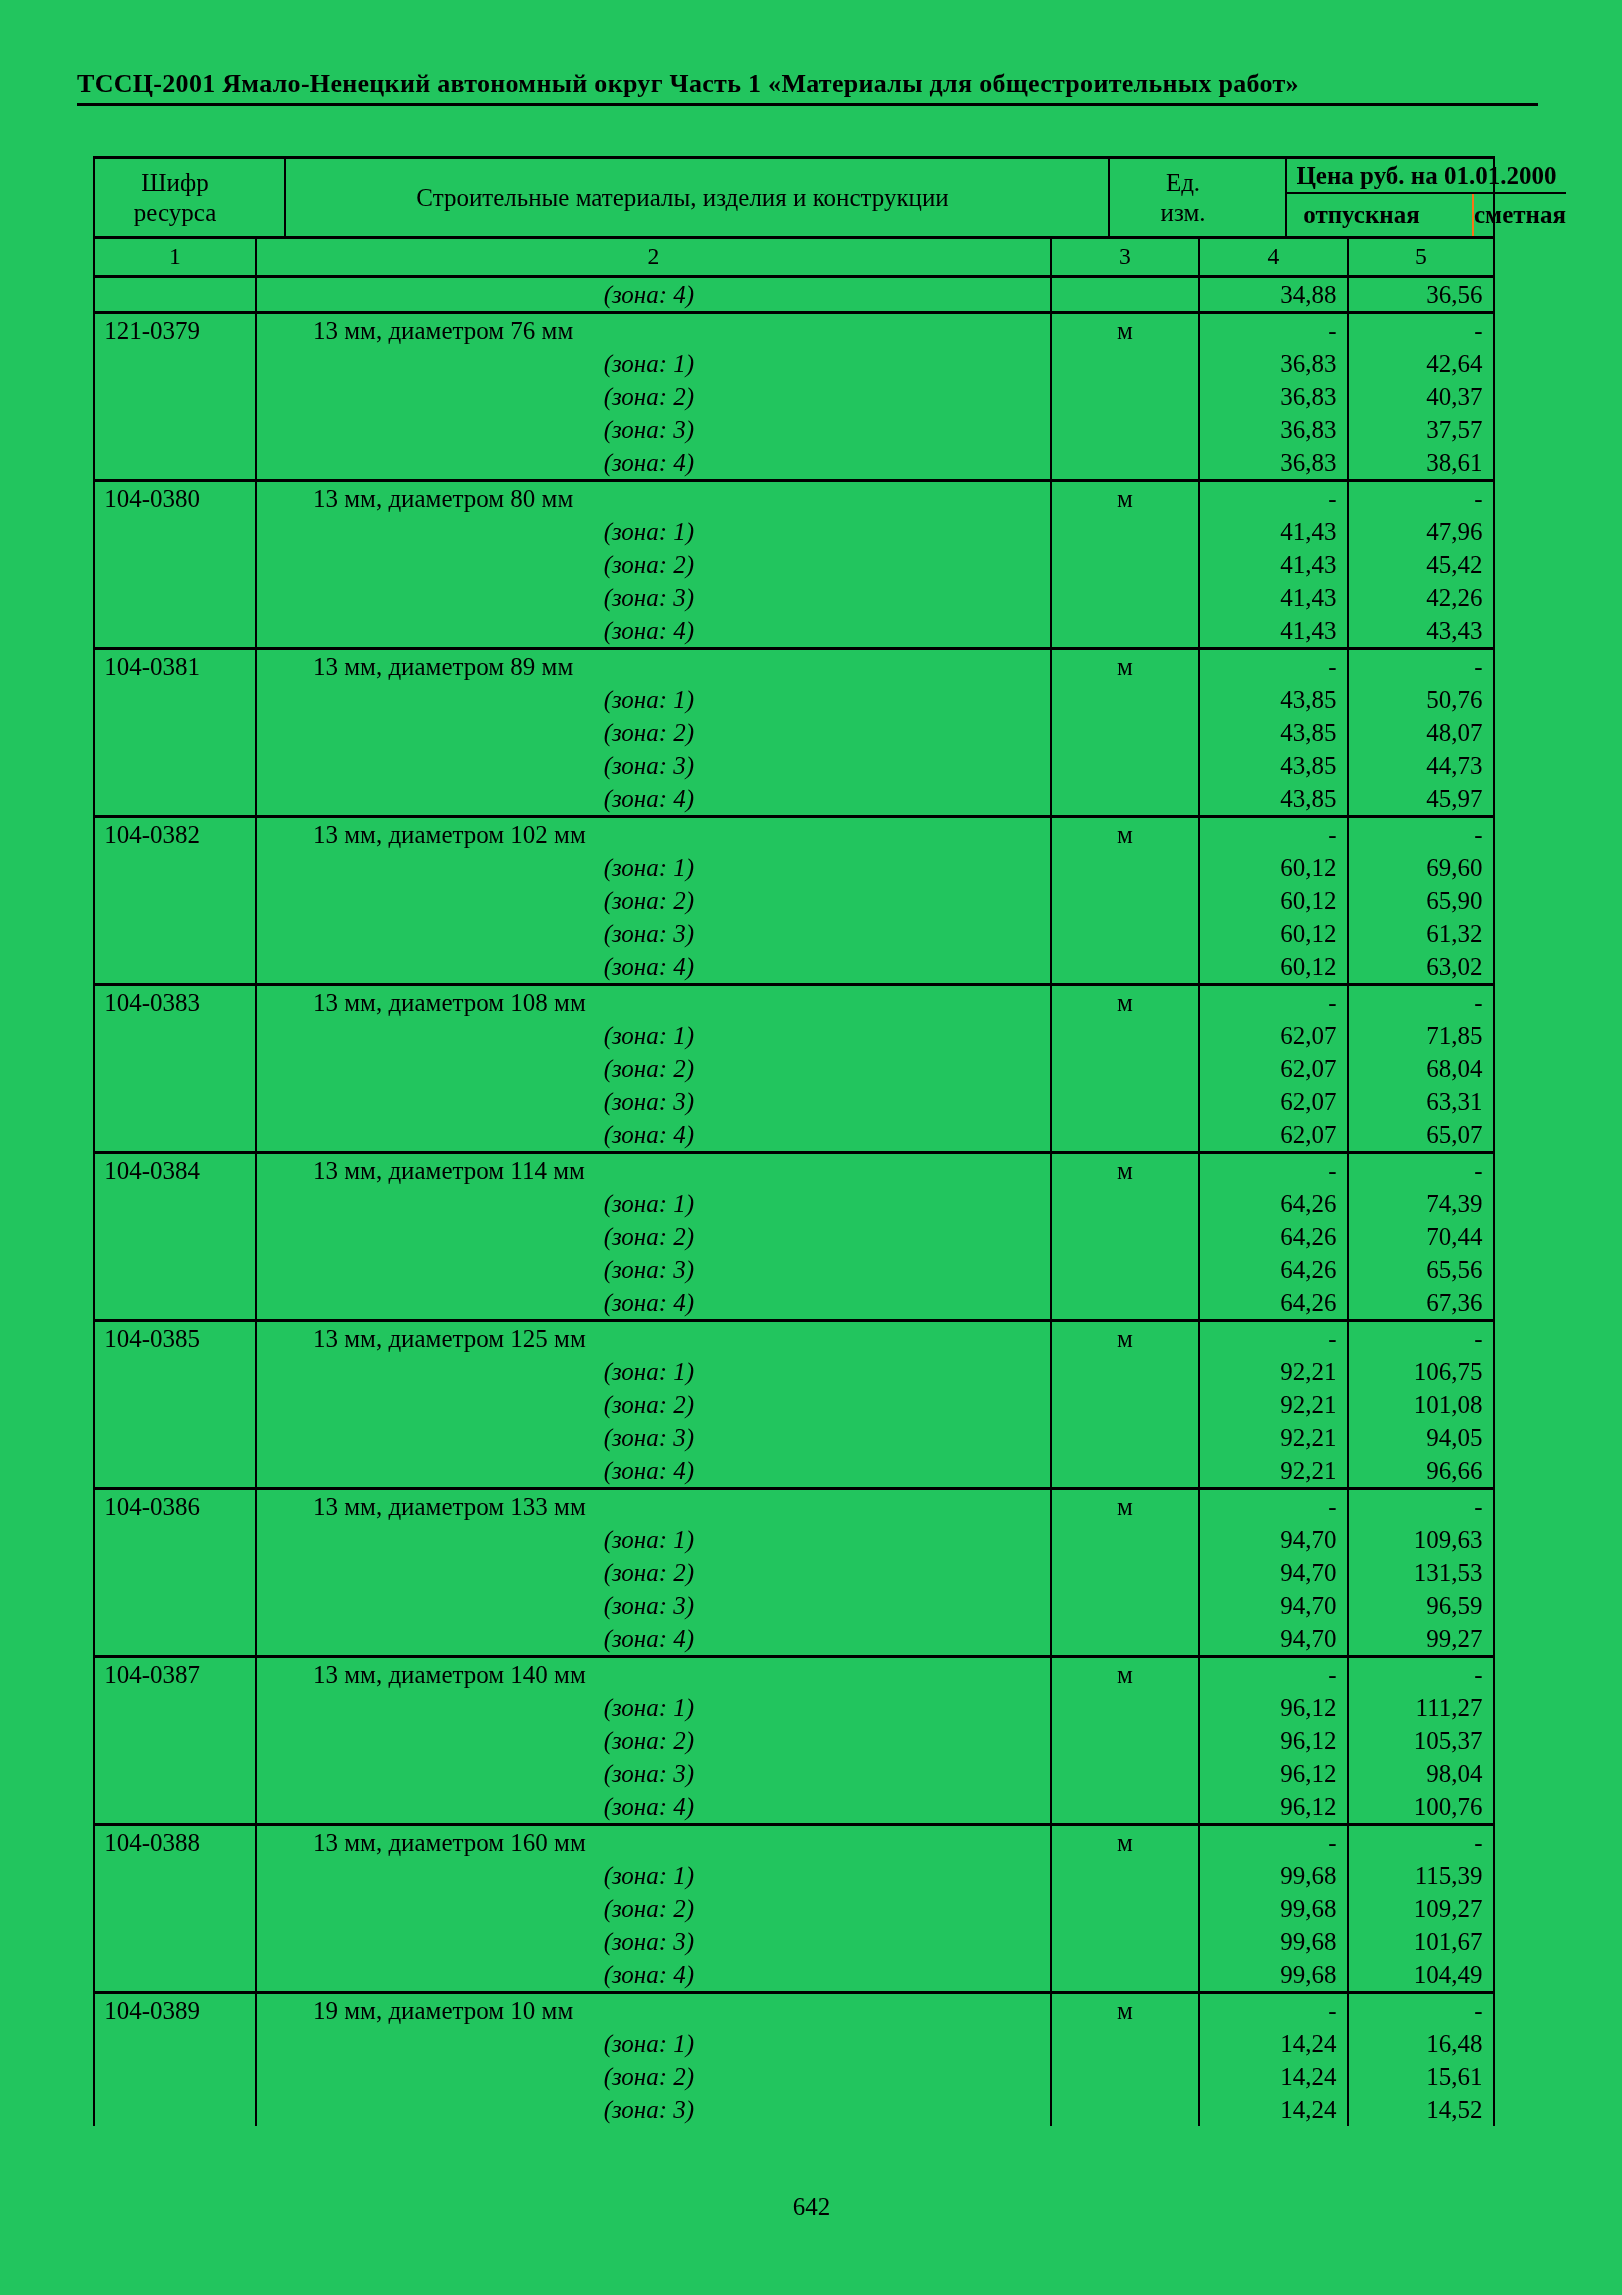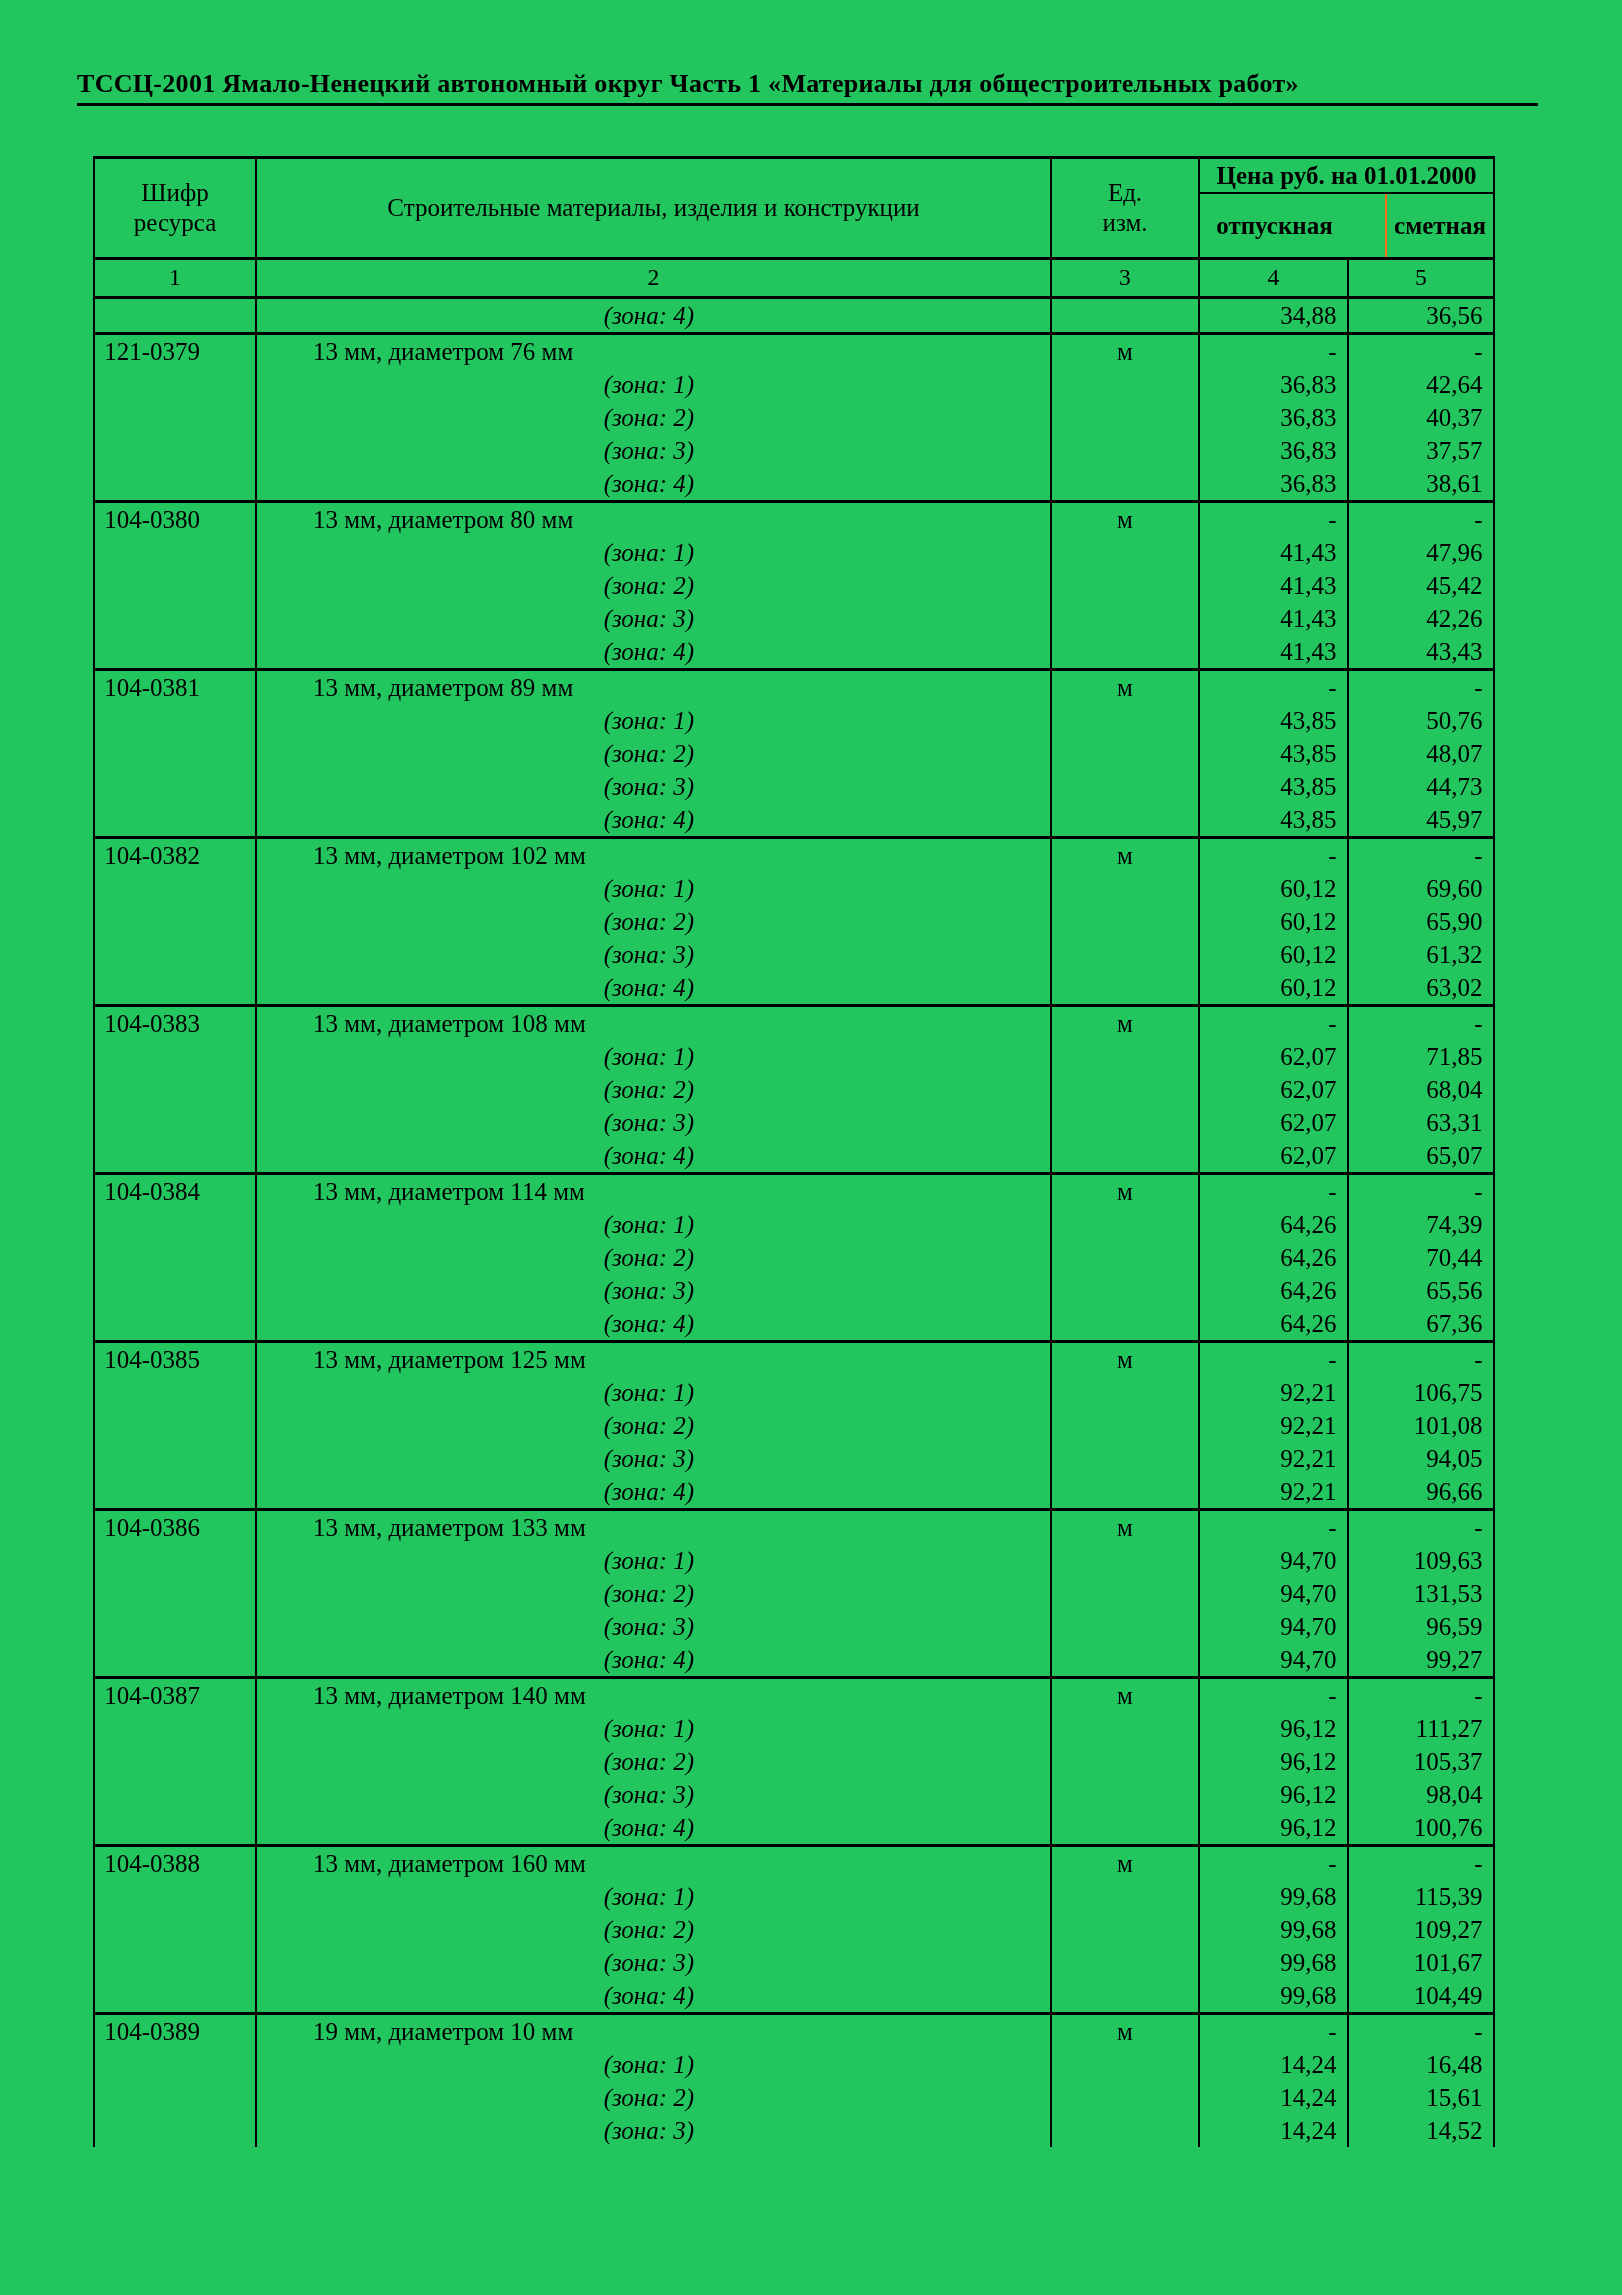--- a/index.html
+++ b/index.html
@@ -40,23 +40,24 @@
     border-top: 3.9px solid #000;
     font-size: 25px;
   }
   .grid-row {
     display: grid;
     grid-template-columns: 160px 795px 148px 149px 1fr;
   }
   .thead {
     display: grid;
     grid-template-columns: 160px 795px 148px 1fr;
-    height: 101px;
+    height: 80px;
     box-sizing: border-box;
     border-bottom: 3.9px solid #000;
+    gap: 29px;
   }
   .th {
     box-sizing: border-box;
     display: flex;
     flex-direction: column;
     align-items: center;
     justify-content: center;
     text-align: center;
     line-height: 30px;
   }
@@ -562,15 +563,16 @@
             <div class="cell c-desc zona">(зона: 3)</div>
             <div class="cell c-unit"></div>
             <div class="cell c-otp">14,24</div>
             <div class="cell c-sm">14,52</div>
           </div>
         </div>
       </div>
 
   </div>
 
+  <div class="page-number">642</div>
 
 </div>
 
 
 </body></html>

